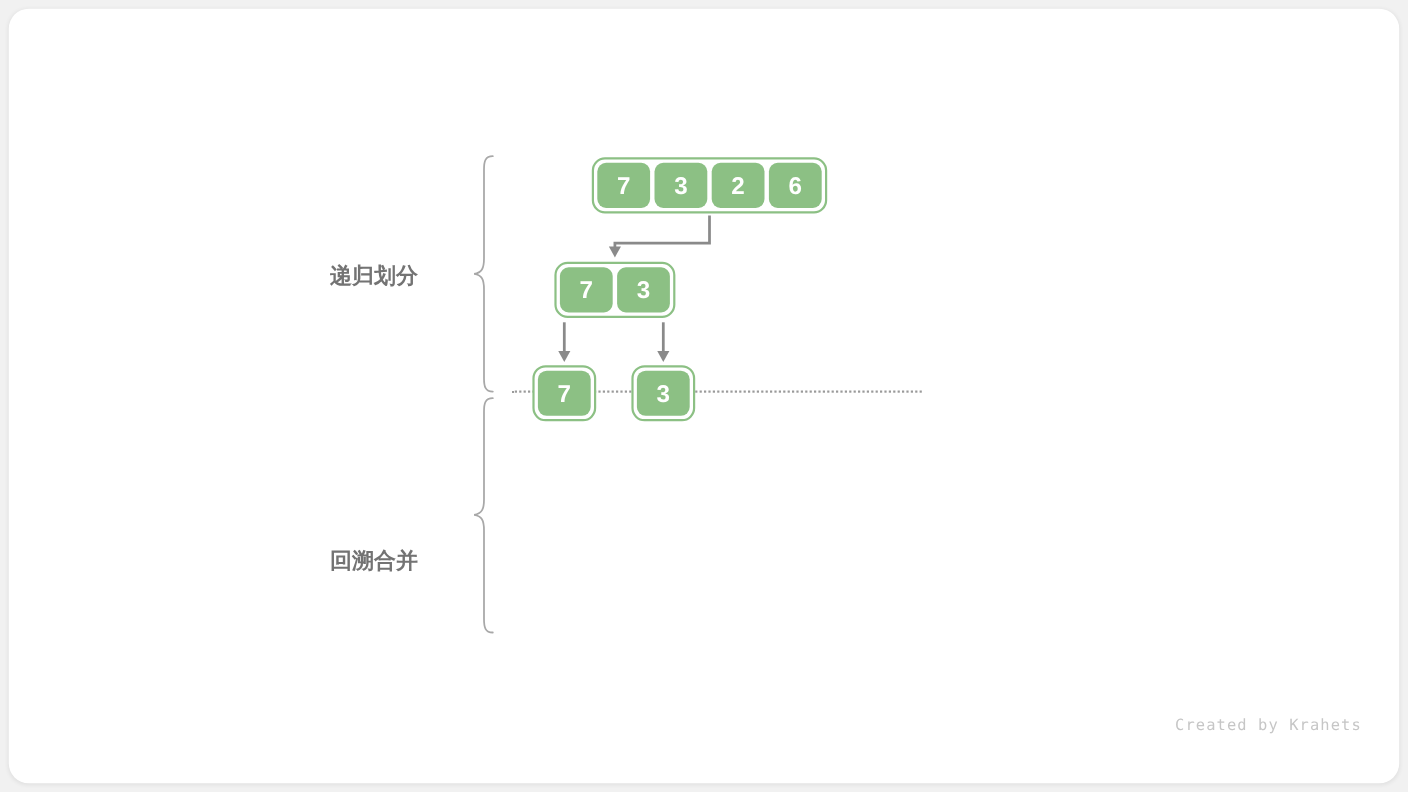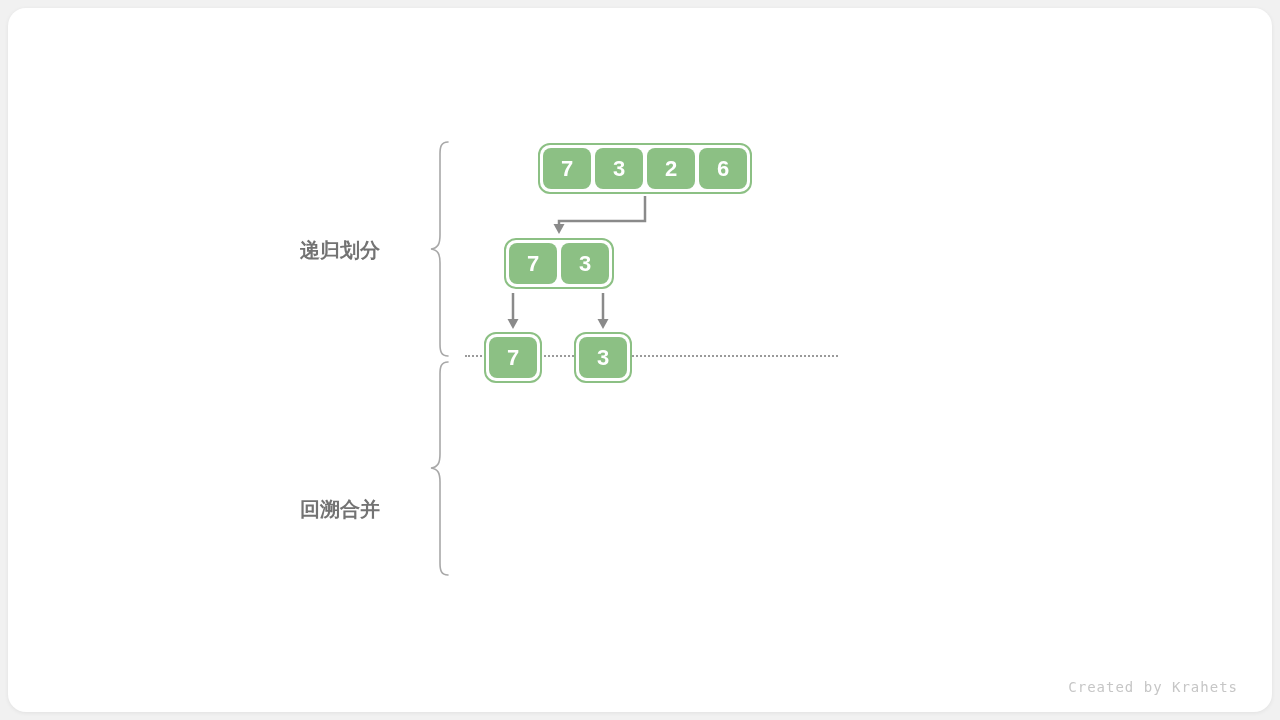--- a/index.html
+++ b/index.html
@@ -50,21 +50,21 @@
   }
   .side-label.divide { top: 237px; }
   .side-label.merge  { top: 456px; margin-top: 40px; }
 
   .termination {
     position: absolute; left: 845px; top: 330px;
     font-size: 19px; font-weight: bold; color: #333333; line-height: 27px;
   }
 
   .watermark {
-    position: absolute; right: 42px; top: 679px;
+    position: absolute; right: 42px; top: 652px;
     font-family: "DejaVu Sans Mono", monospace;
     font-size: 14px; color: #c6c6c6; letter-spacing: 1px;
   }
 </style>
 </head>
 <body>
 
 <div class="page">
 
   <div class="card"></div>

